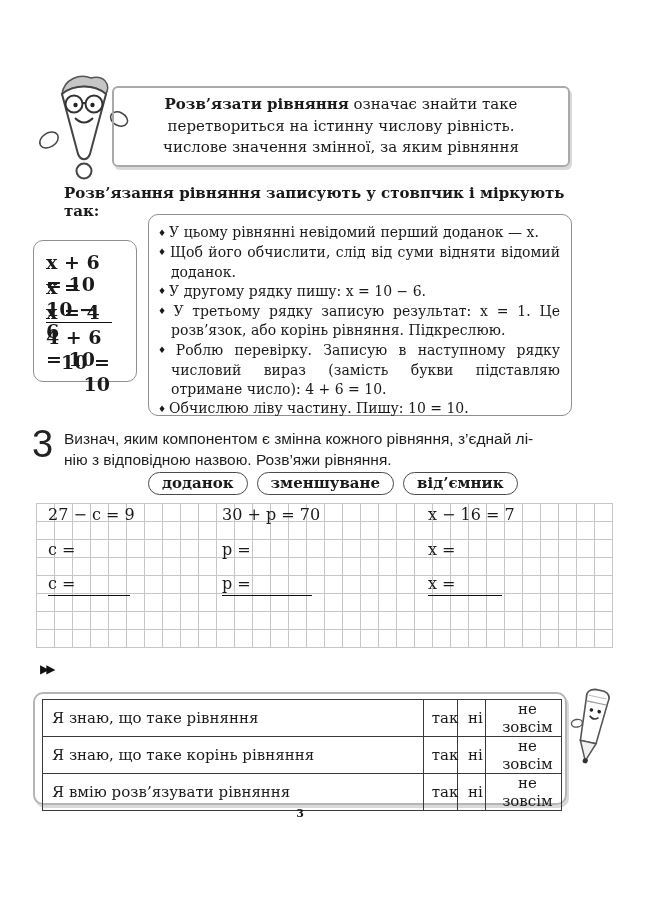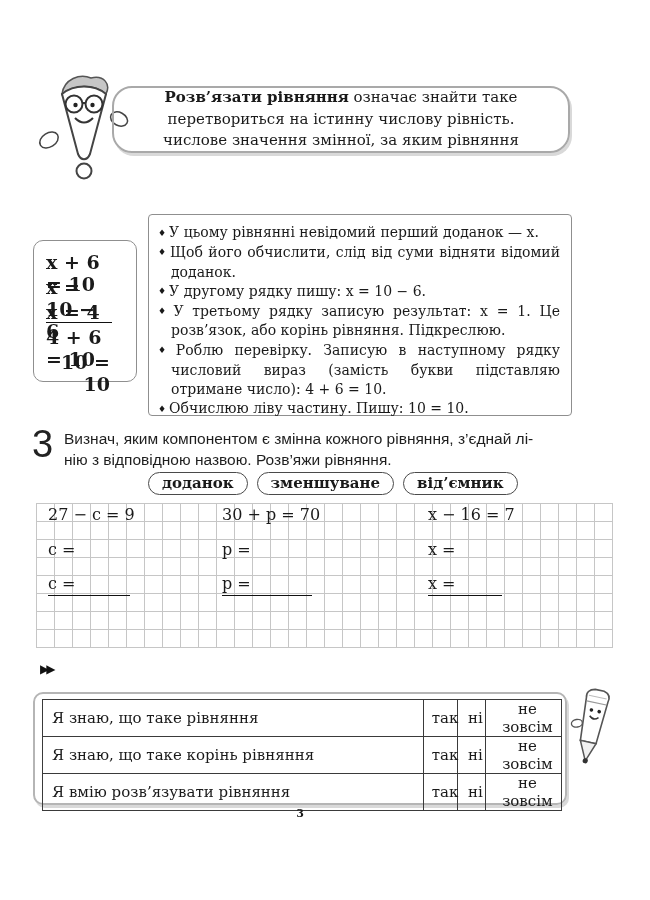--- a/index.html
+++ b/index.html
@@ -5,22 +5,22 @@
   * { margin:0; padding:0; box-sizing:border-box; }
   html,body { background:#fff; }
   .page {
     position:relative; width:650px; height:900px; background:#fff;
     font-family:"DejaVu Serif", serif; color:#1a1a1a; overflow:hidden;
   }
 
   
   .mascot-top { position:absolute; left:34px; top:74px; width:100px; height:108px; }
   .callout {
-    position:absolute; left:112px; top:86px; width:458px; height:67px;
-    border:2px solid #a9a9a9; border-radius:20px;
+    position:absolute; left:112px; top:86px; width:458px; height:81px;
+    border:2px solid #a9a9a9; border-radius:6px;
     box-shadow:2px 3px 0 #d9d9d9;
     display:flex; flex-direction:column; justify-content:center;
     text-align:center; font-size:15px; line-height:21.5px; padding:22px 12px;
   }
   .callout .lead { font-weight:bold; }
 
   .heading {
     position:absolute; left:64px; top:184px; width:530px;
     font-weight:bold; font-size:15px;
   }
@@ -31,21 +31,21 @@
     border:1.5px solid #8f8f8f; border-radius:10px;
     padding:10px 24px 0 12px; font-weight:bold; font-size:19px;
   }
   .ex-line { height:25px; line-height:22px; }
   .ex-underline { border-bottom:1.5px solid #111; height:22px; margin-bottom:3px; }
   .ex-right { text-align:right; padding-right:2px; }
 
   
   .bullets-box {
     position:absolute; left:148px; top:214px; width:424px; height:202px;
-    border:1.5px solid #8f8f8f; border-radius:4px;
+    border:1.5px solid #8f8f8f; border-radius:10px;
     padding:8px 11px 6px 9px; font-size:14px; line-height:19.3px;
   }
   .bullet { padding-left:13px; text-indent:-13px; text-align:justify; }
   .blt { font-size:9px; vertical-align:1.5px; padding-right:3px; }
 
   
   .task-number {
     position:absolute; left:32px; top:424px; font-family:"Liberation Sans",sans-serif;
     font-size:38px; line-height:40px; color:#222;
   }
@@ -119,20 +119,21 @@
       <circle cx="50" cy="97" r="7.5" fill="#fff" stroke="#444" stroke-width="2"></circle>
     </svg>
   </div>
 
   <div class="callout">
     <div><b class="lead">Розв’язати рівняння</b><span> означає знайти таке</span></div>
     <div>перетвориться на істинну числову рівність.</div>
     <div>числове значення змінної, за яким рівняння</div>
   </div>
 
+  <div class="heading">Розв’язання рівняння записують у стовпчик і міркують так:</div>
 
   <div class="example-box">
     <div class="ex-line">x + 6 = 10</div>
     <div class="ex-line">x = 10 − 6</div>
     <div class="ex-line ex-underline">x = 4</div>
     <div class="ex-line">4 + 6 = 10</div>
     <div class="ex-line ex-right">10 = 10</div>
   </div>
 
   <div class="bullets-box">

